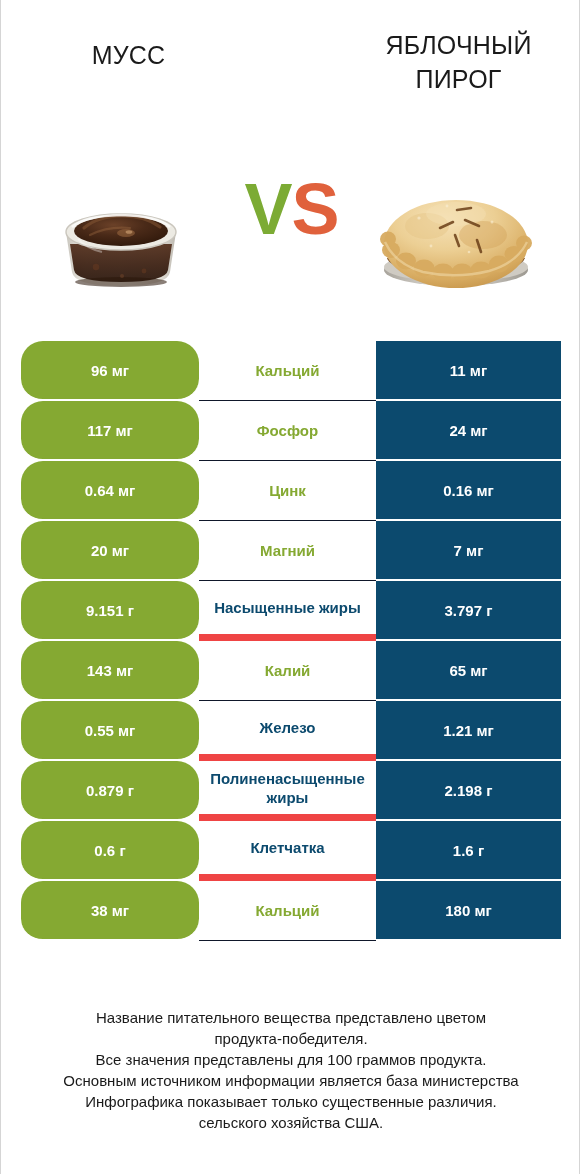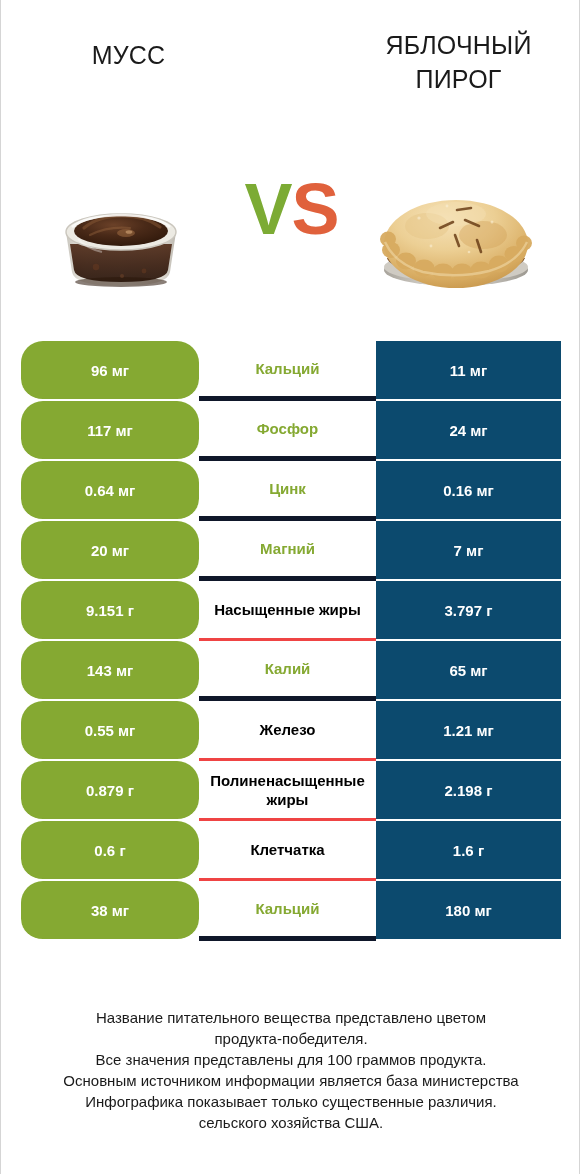--- a/index.html
+++ b/index.html
@@ -119,22 +119,22 @@
     width: 177px;
     background: #ffffff;
     font-size: 15px;
     font-weight: 700;
     line-height: 19px;
     padding: 0 2px;
     white-space: nowrap;
   }
   .cell-mid.wrap { white-space: normal; }
 
-  .cell-mid.green  { color: #85A932; border-bottom: 5px solid #0f172a; }
-  .cell-mid.orange { color: #000000; border-bottom: 3px solid #ef4444; }
+  .cell-mid.green  { color: #85A932; border-bottom: 1px solid #0f172a; }
+  .cell-mid.orange { color: #0c4a6e; border-bottom: 7px solid #ef4444; }
 
   
   .footer {
     position: absolute;
     left: 20px;
     top: 995px;
     width: 540px;
     text-align: center;
     font-size: 15px;
     line-height: 21px;

